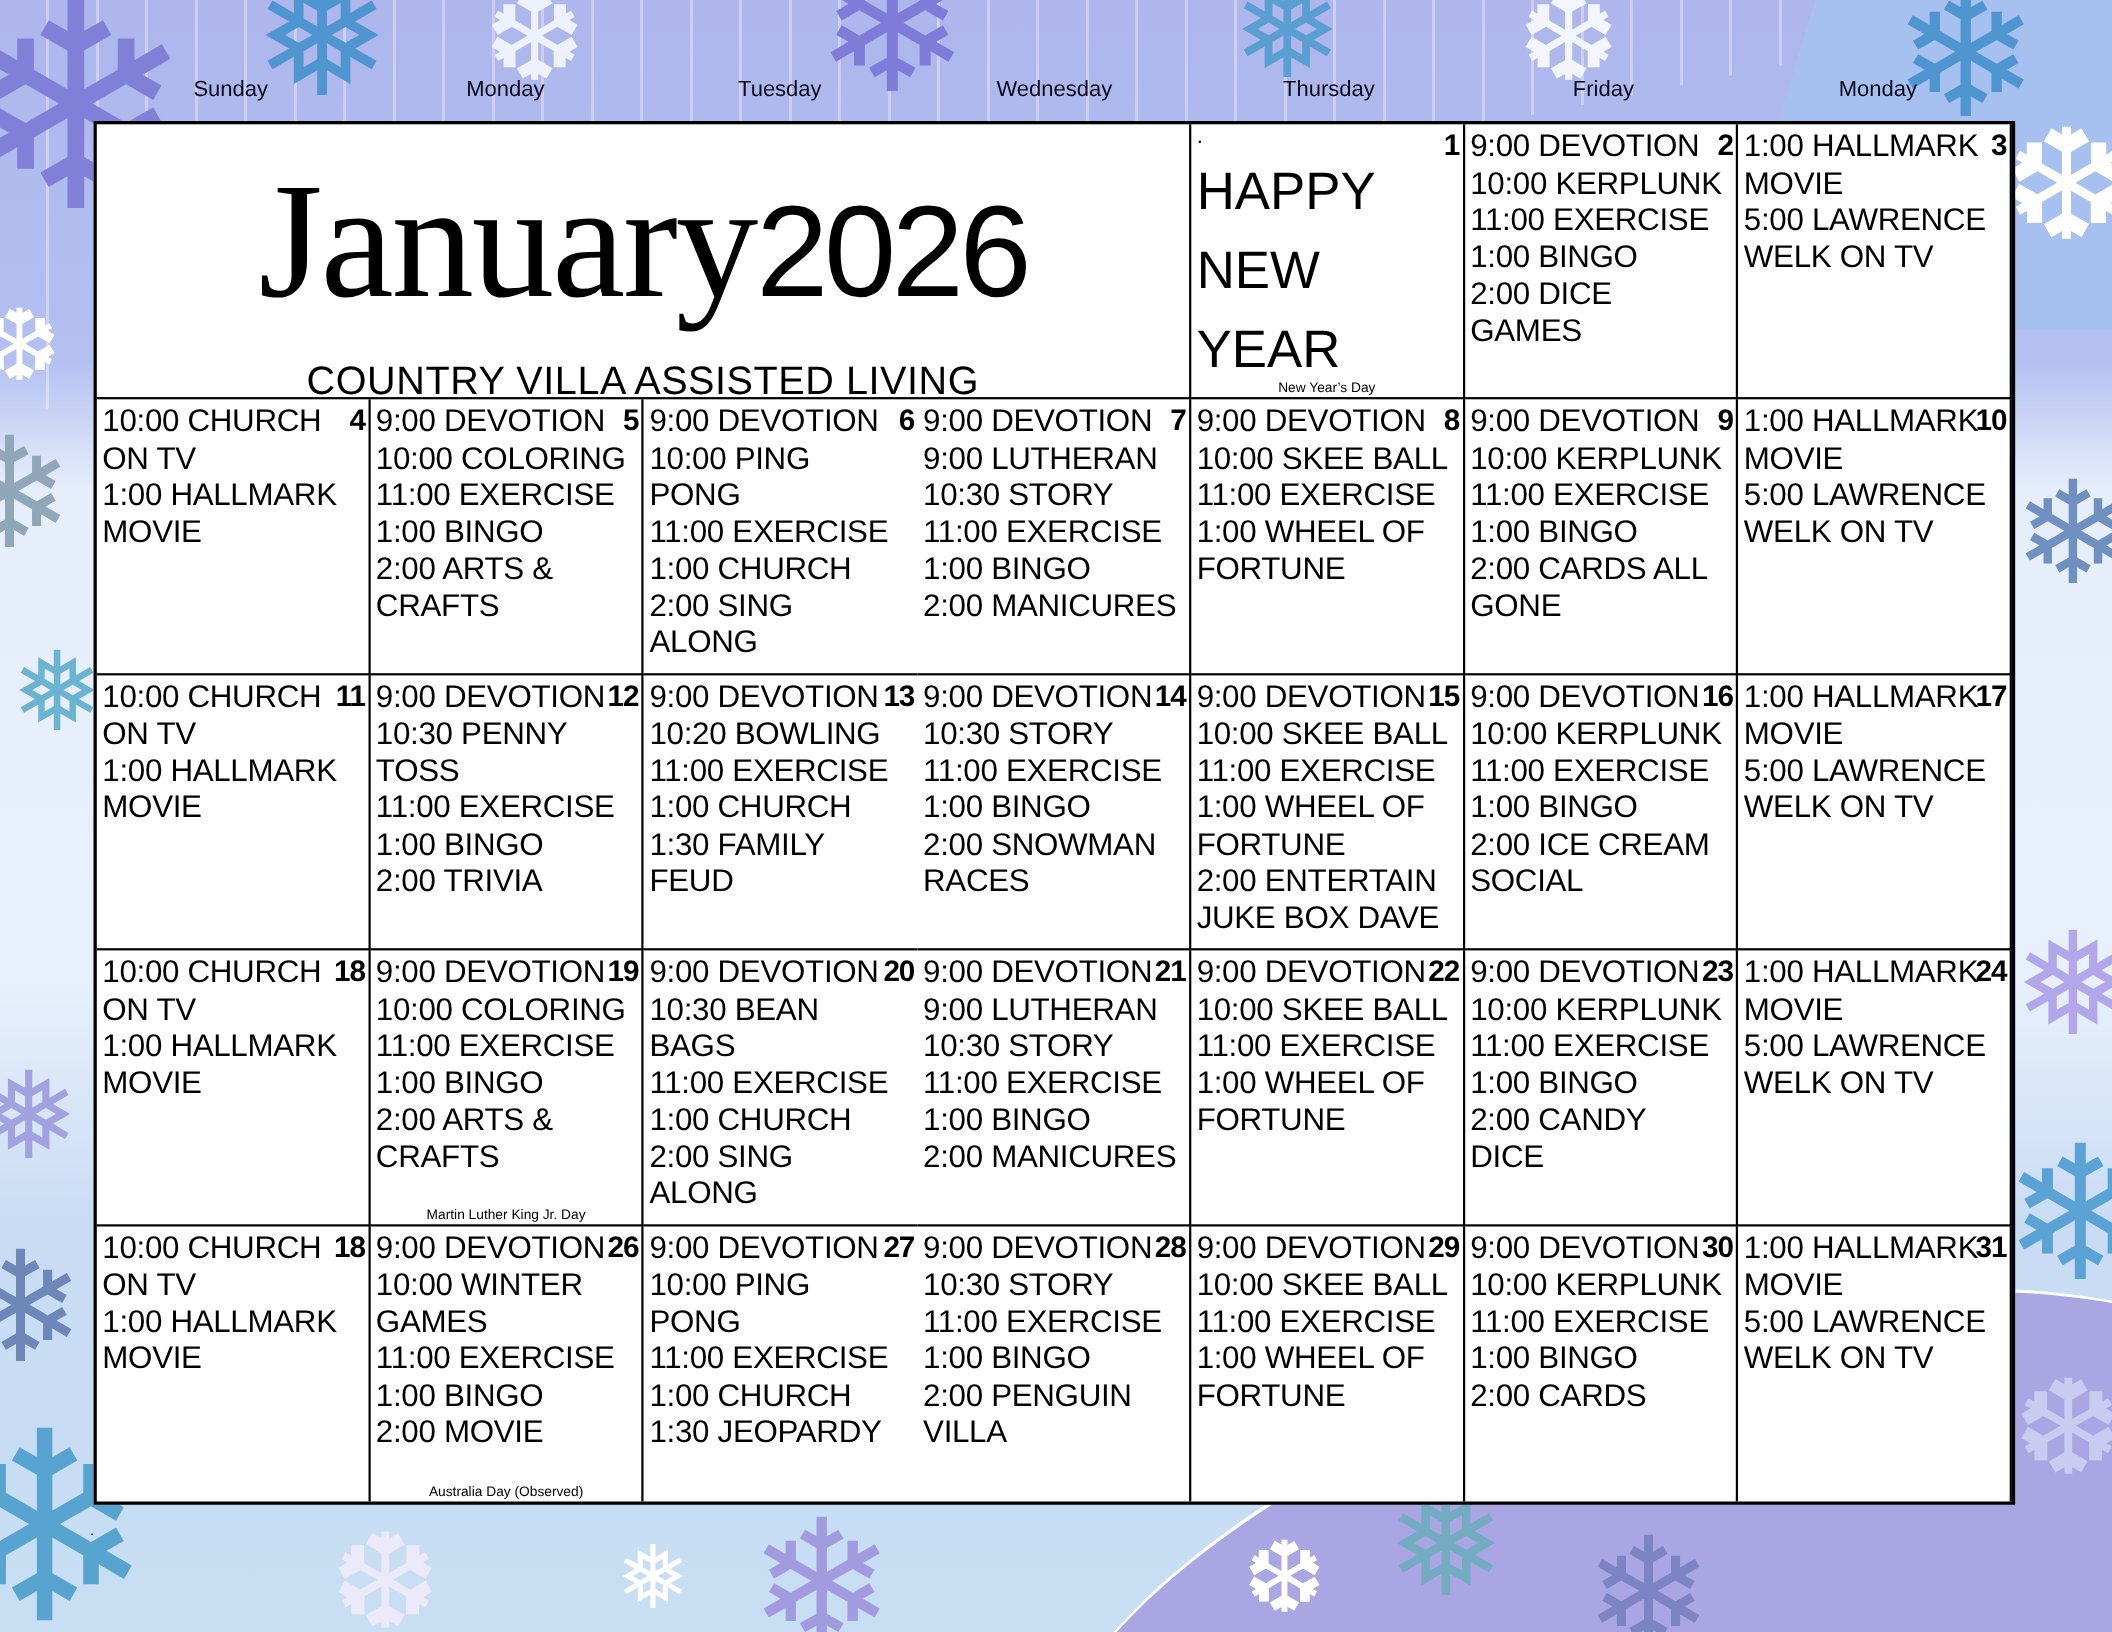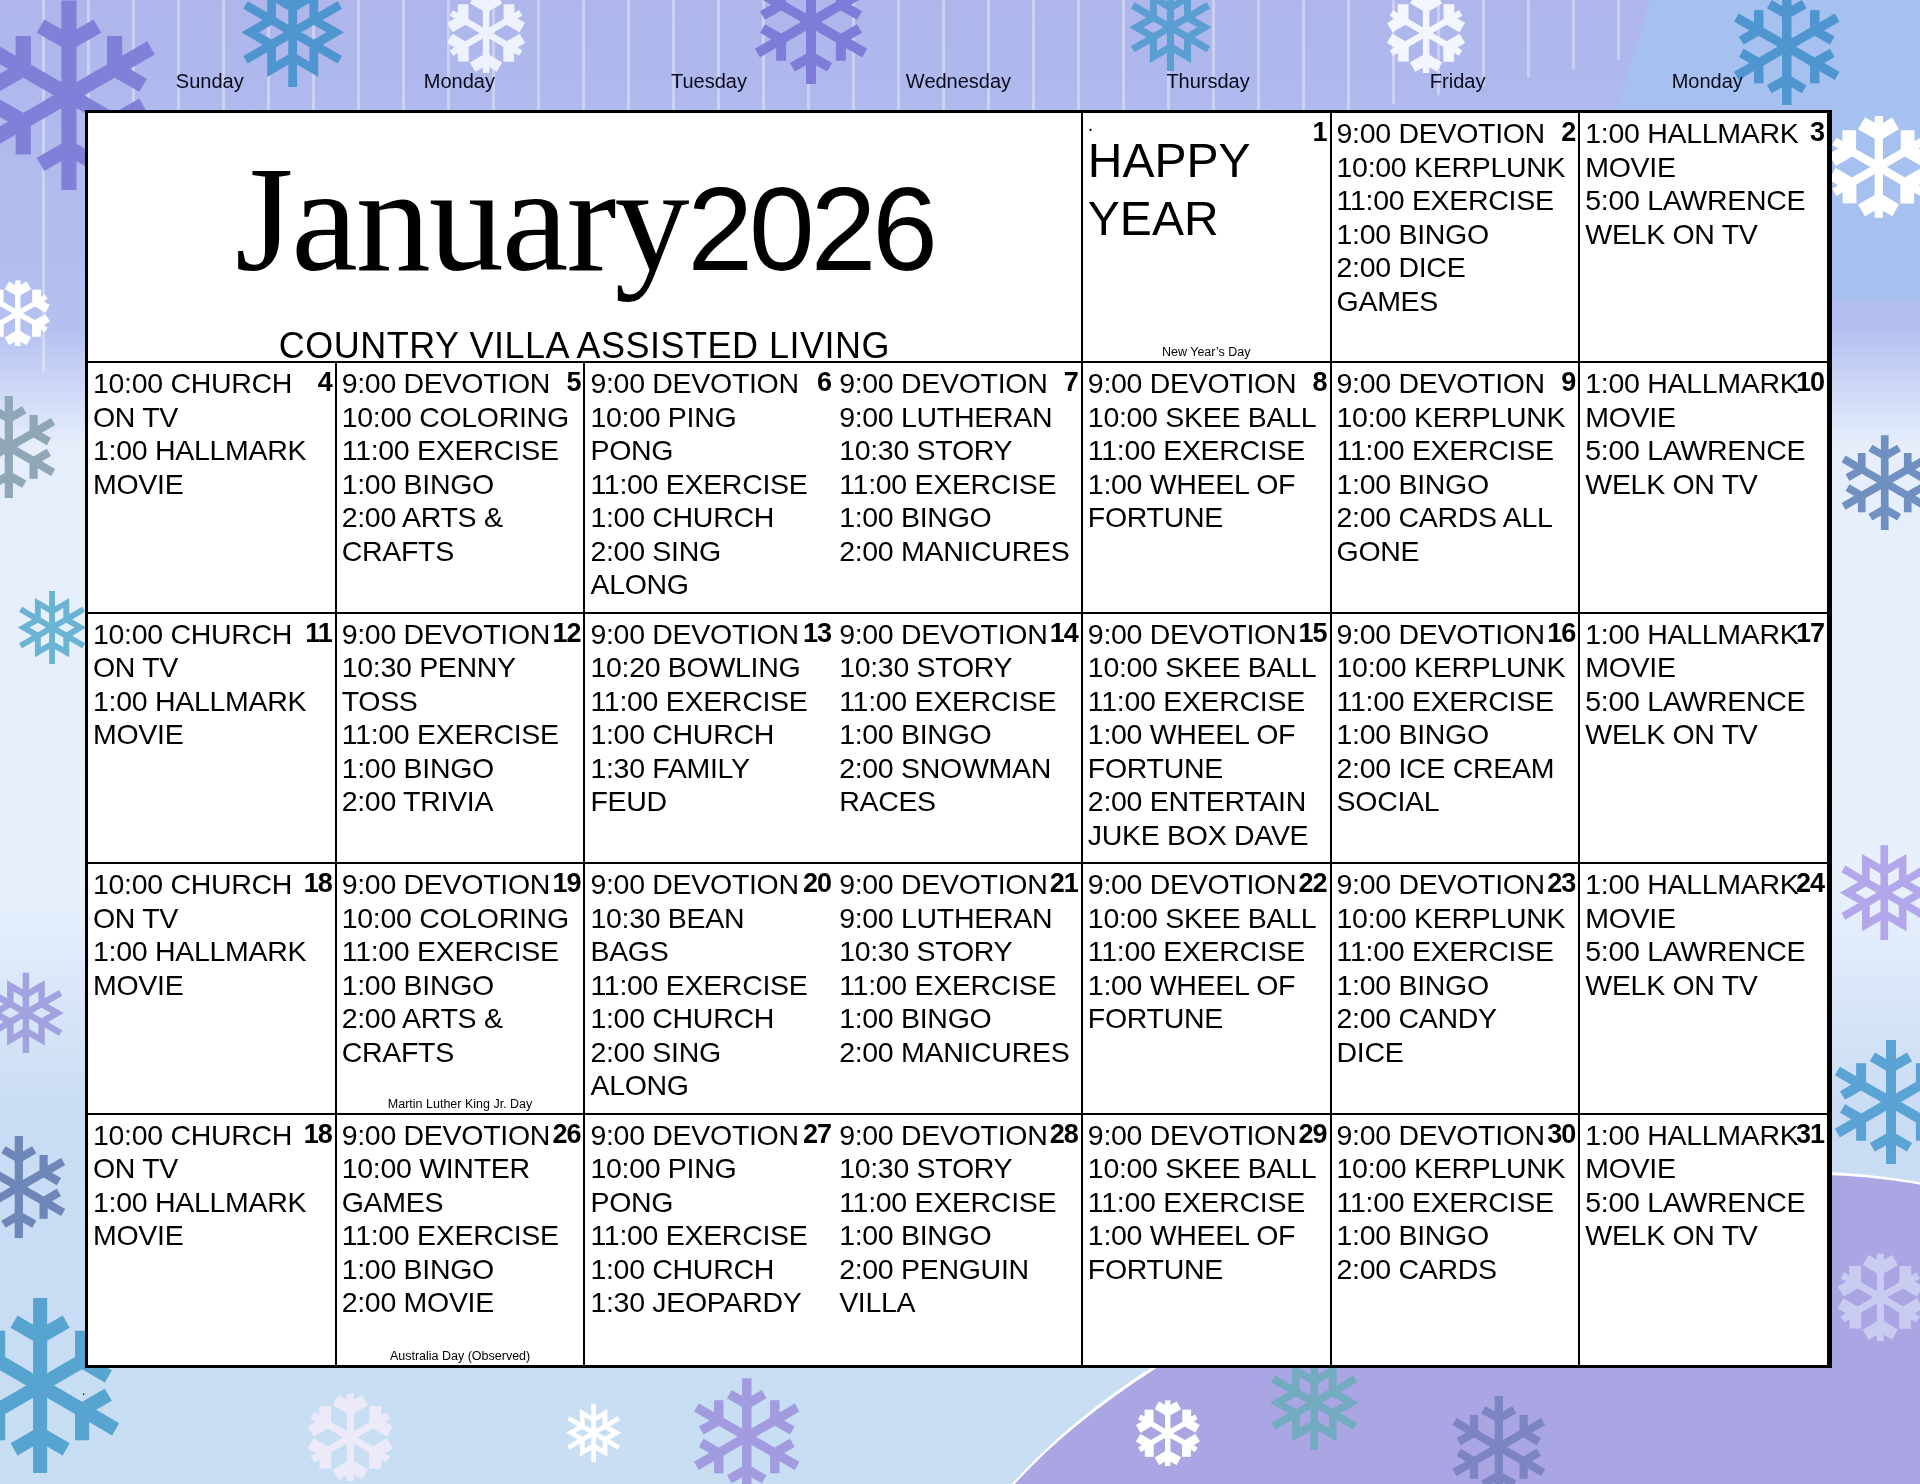--- a/index.html
+++ b/index.html
@@ -26,21 +26,21 @@
   .cell.lastrow{border-bottom:none;}
   .num{position:absolute;right:3px;top:4px;font-weight:bold;font-size:27px;
     background:transparent;letter-spacing:-1px;}
   .line{font-size:28.5px;line-height:33.5px;white-space:nowrap;letter-spacing:-0.3px;}
   .holiday{position:absolute;left:0;right:0;bottom:2px;text-align:center;font-size:12.5px;}
   .header{grid-column:1/5;border-right:2px solid #000;border-bottom:2px solid #000;position:relative;}
   .title{position:absolute;left:0;right:0;top:20px;text-align:center;white-space:nowrap;}
   .title .month{font-family:"Liberation Serif",serif;font-size:150px;letter-spacing:-2px;}
   .title .year{font-family:"Liberation Sans",sans-serif;font-size:118px;letter-spacing:-4px;}
   .subtitle{position:absolute;left:0;right:0;top:185px;text-align:center;font-size:36px;letter-spacing:0.5px;margin-top:27px;}
-  .hny{font-size:48px;line-height:56px;margin-top:2px;}
+  .hny{font-size:48px;line-height:56px;margin-top:16px;}
   .dot{font-size:20px;line-height:14px;}
   .stray-dot{position:absolute;left:82px;top:1384px;font-size:12px;}
 </style>
 </head>
 <body>
 
 <div class="bg">
   <div class="stripes"></div>
   <div class="topright"></div>
   <div class="swoosh"></div>
@@ -85,20 +85,21 @@
     <div class="title">
       <span class="month">January</span><span class="year">2026</span>
     </div>
     <div class="subtitle">COUNTRY VILLA ASSISTED LIVING</div>
   </div>
 
   <div class="cell">
     <div class="dot">.</div>
     <span class="num">1</span>
     <div class="hny">HAPPY</div>
+    <div class="hny">NEW</div>
     <div class="hny">YEAR</div>
     <div class="holiday">New Year’s Day</div>
   </div>
 
   <div class="cell">
     <span class="num">2</span>
     <div class="line">9:00 DEVOTION</div>
     <div class="line">10:00 KERPLUNK</div>
     <div class="line">11:00 EXERCISE</div>
     <div class="line">1:00 BINGO</div>

